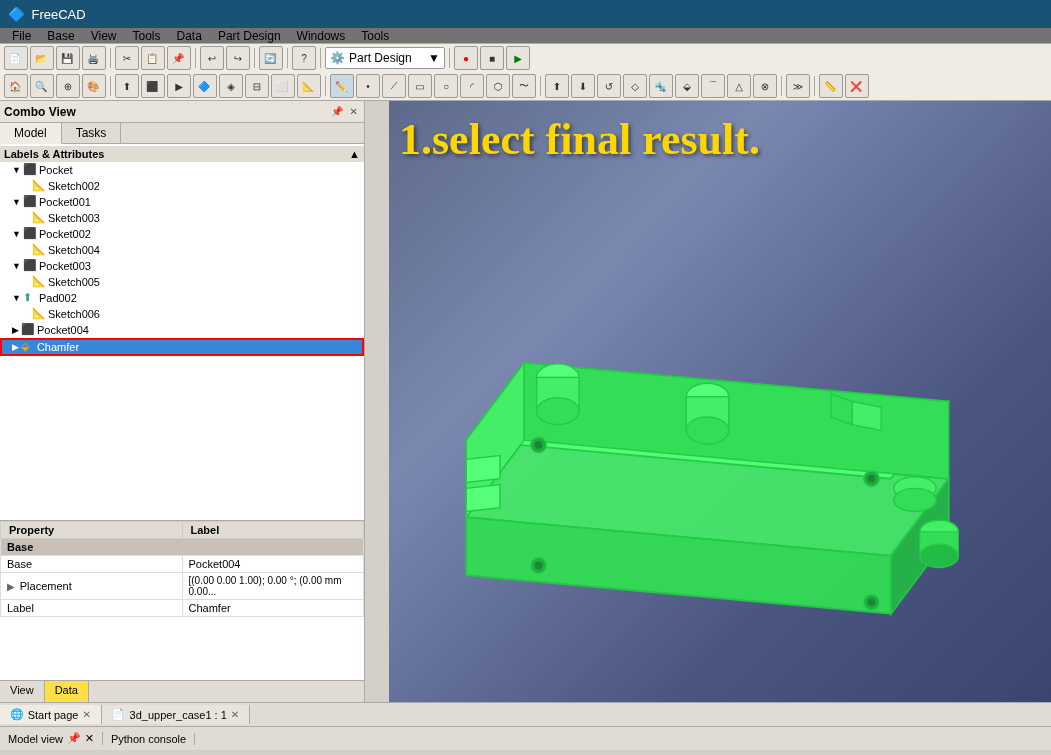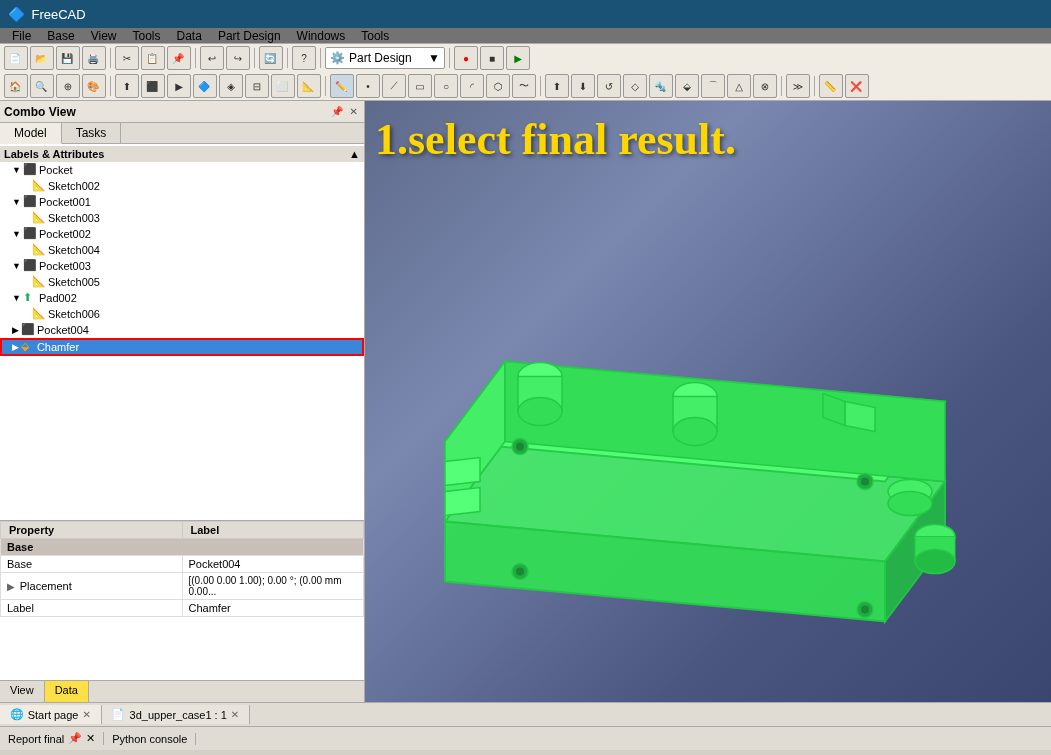--- a/index.html
+++ b/index.html
@@ -343,21 +343,21 @@
     <div class="tb-btn">△</div>
     <div class="tb-btn">⊗</div>
     <div class="tb-sep"></div>
     <div class="tb-btn">≫</div>
     <div class="tb-sep"></div>
     <div class="tb-btn">📏</div>
     <div class="tb-btn">❌</div>
   </div>
 </div>
 
-<div id="main-area" style="height: calc(755px - 28px - 24px - 54px - 24px - 24px); display: flex;">
+<div id="main-area" style="height: calc(755px - 28px - 24px - 54px - 24px - 24px); display: flex; gap: 24px;">
 
   <div id="left-panel">
 
     <div id="combo-header">
       <span id="combo-title">Combo View</span>
       <div id="combo-btns">
         <span class="combo-btn">📌</span>
         <span class="combo-btn">✕</span>
       </div>
     </div>
@@ -558,20 +558,20 @@
   </div>
   <div class="bottom-tab" style="background:#e8e4dc;">
     <span class="bottom-tab-icon">📄</span>
     <span>3d_upper_case1 : 1</span>
     <span class="tab-close">✕</span>
   </div>
 </div>
 
 <div id="statusbar">
   <div class="status-section">
-    <span>Report final</span>
+    <span>Model view</span>
     <span>📌</span>
     <span>✕</span>
   </div>
   <div class="status-section">
     <span>Python console</span>
   </div>
 </div>
 
 </body></html>

